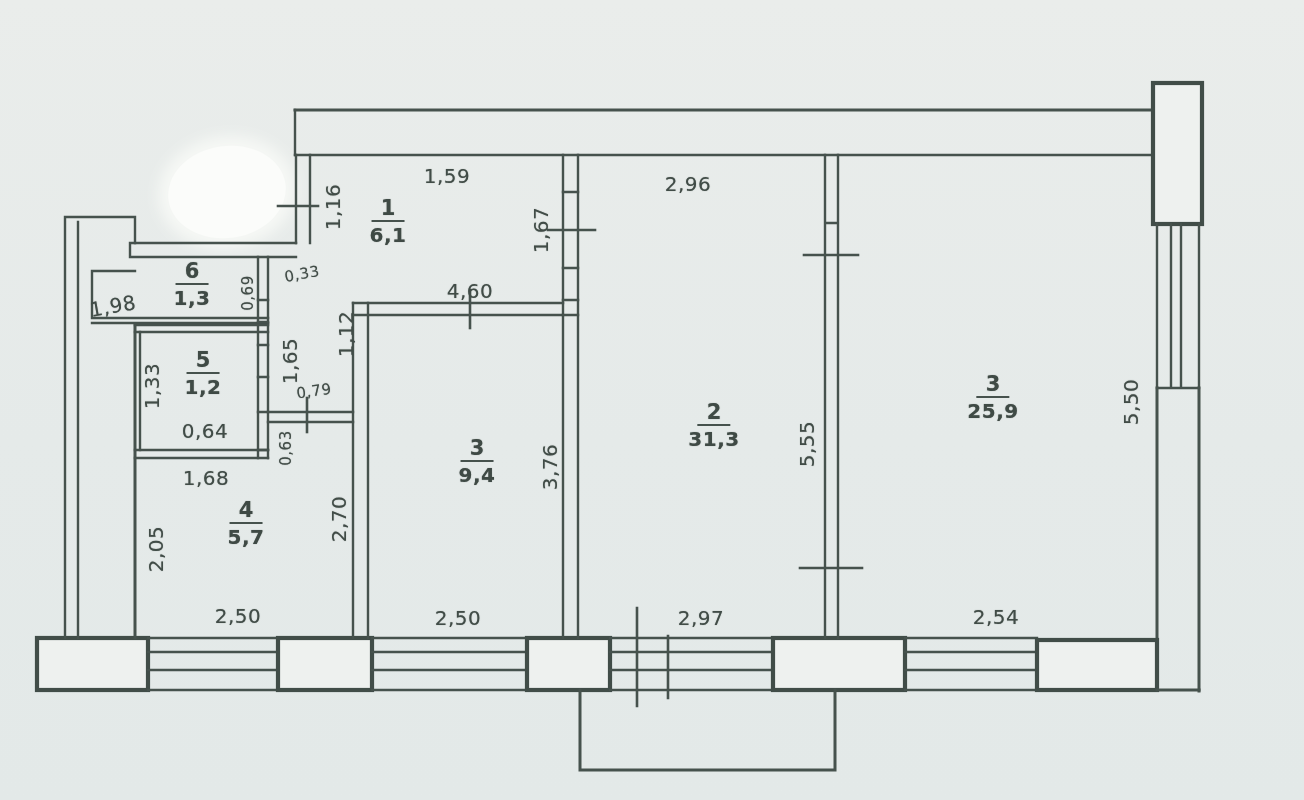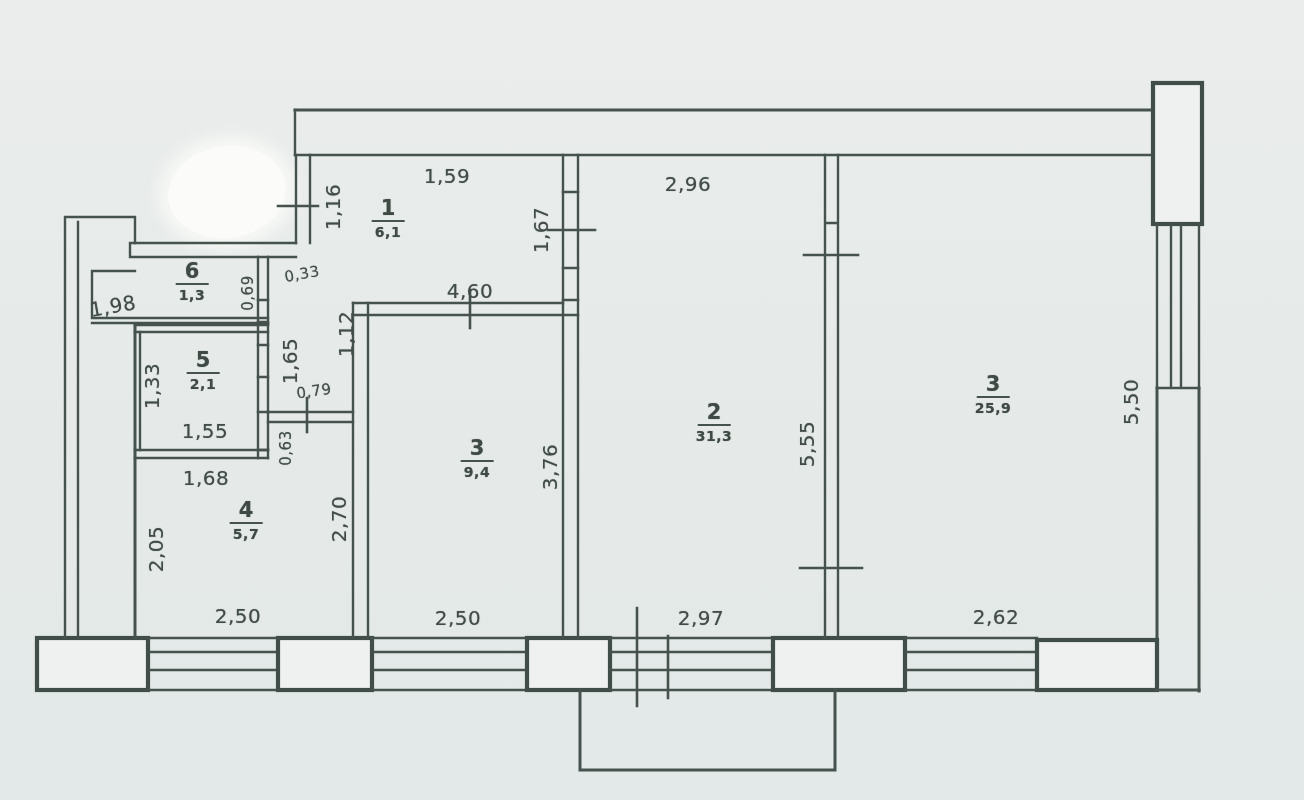--- a/index.html
+++ b/index.html
@@ -33,21 +33,21 @@
   .dim.v.sm{transform:translate(-50%,-50%) rotate(-90deg);}
   .room{
     position:absolute;transform:translateX(-50%);
     display:flex;flex-direction:column;align-items:center;
     color:#3f4a45;text-shadow:0 0 1px rgba(63,74,69,.6);
   }
   .rnum{
     font-size:21px;font-weight:bold;line-height:1.05;
     border-bottom:2.4px solid #46524d;padding:0 9px 1px;
   }
-  .rarea{font-size:14px;font-weight:bold;line-height:1.15;margin-top:2px;letter-spacing:.5px;}
+  .rarea{font-size:20px;font-weight:bold;line-height:1.15;margin-top:2px;letter-spacing:.5px;}
 </style>
 </head>
 <body>
 
 <div class="stage">
 
   <div class="blob"></div>
 
   <svg class="plan" viewBox="0 0 1304 800">
 
@@ -145,39 +145,39 @@
   <div class="room" style="left:993px;top:373px">
     <div class="rnum">3</div>
     <div class="rarea">25,9</div>
   </div>
   <div class="room" style="left:246px;top:499px">
     <div class="rnum">4</div>
     <div class="rarea">5,7</div>
   </div>
   <div class="room" style="left:203px;top:349px">
     <div class="rnum">5</div>
-    <div class="rarea">2,1</div>
+    <div class="rarea">1,2</div>
   </div>
   <div class="room" style="left:192px;top:260px">
     <div class="rnum">6</div>
     <div class="rarea">1,3</div>
   </div>
 
   <div class="dim" style="left:447px;top:176px">1,59</div>
   <div class="dim" style="left:688px;top:184px">2,96</div>
   <div class="dim" style="left:470px;top:291px">4,60</div>
   <div class="dim r10" style="left:113px;top:306px">1,98</div>
   <div class="dim r10 sm" style="left:302px;top:274px">0,33</div>
   <div class="dim r8 sm" style="left:314px;top:391px">0,79</div>
-  <div class="dim" style="left:205px;top:431px">1,55</div>
+  <div class="dim" style="left:205px;top:431px">0,64</div>
   <div class="dim" style="left:206px;top:478px">1,68</div>
   <div class="dim" style="left:238px;top:616px">2,50</div>
   <div class="dim" style="left:458px;top:618px">2,50</div>
   <div class="dim" style="left:701px;top:618px">2,97</div>
-  <div class="dim" style="left:996px;top:617px">2,62</div>
+  <div class="dim" style="left:996px;top:617px">2,54</div>
 
   <div class="dim v" style="left:333px;top:207px">1,16</div>
   <div class="dim v" style="left:541px;top:230px">1,67</div>
   <div class="dim v sm" style="left:248px;top:293px">0,69</div>
   <div class="dim v" style="left:346px;top:334px">1,12</div>
   <div class="dim v" style="left:290px;top:361px">1,65</div>
   <div class="dim v sm" style="left:286px;top:448px">0,63</div>
   <div class="dim v" style="left:152px;top:386px">1,33</div>
   <div class="dim v" style="left:156px;top:549px">2,05</div>
   <div class="dim v" style="left:339px;top:519px">2,70</div>

